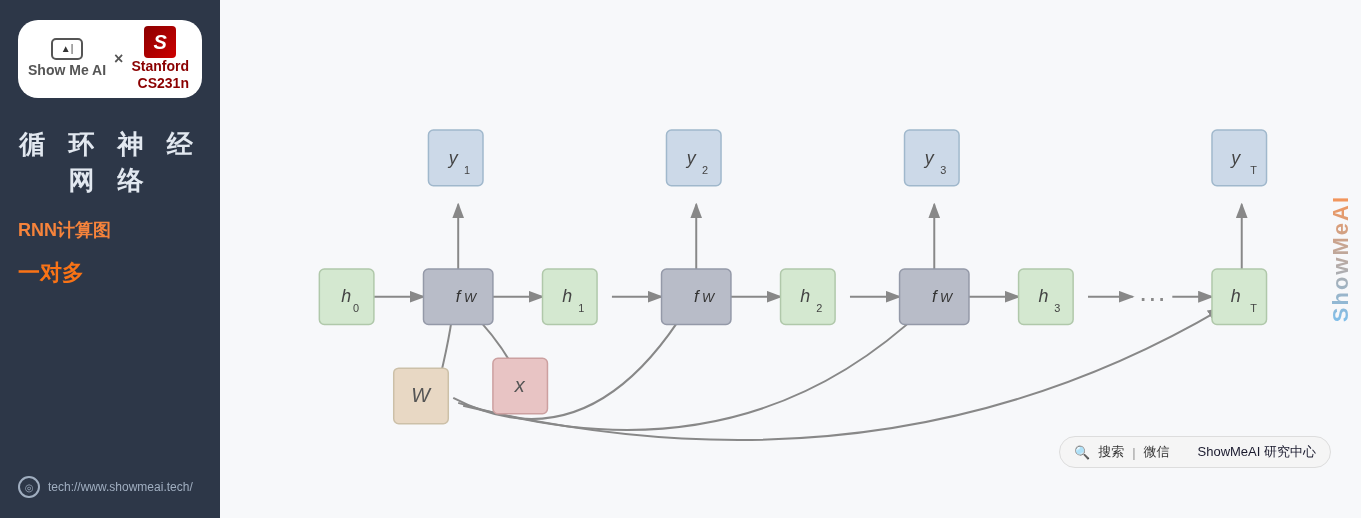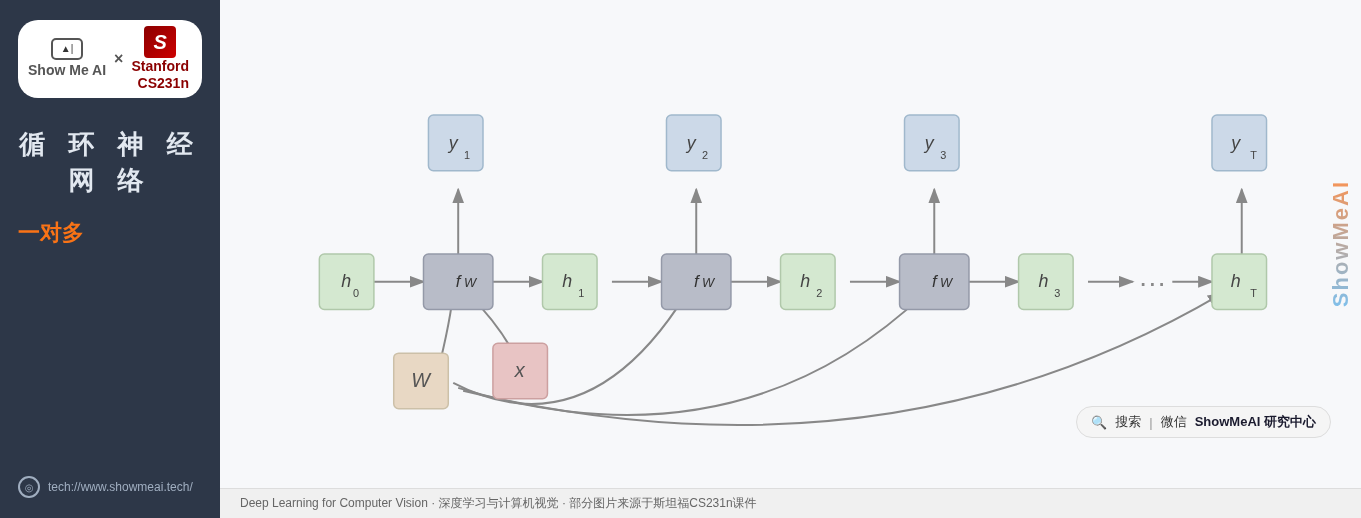--- a/index.html
+++ b/index.html
@@ -177,21 +177,21 @@
       border-radius: 20px;
       padding: 6px 14px;
       display: flex;
       align-items: center;
       gap: 8px;
       font-size: 13px;
       color: #333;
     }
 
     .search-badge .divider { color: #999; }
-    .search-badge .brand { font-weight: bold; color: #1a1a2e; }
+    .search-badge .brand { font-weight: normal; color: #1a1a2e; margin-left: 20px; }
 
     
     .watermark {
       position: absolute;
       right: 0;
       top: 0;
       bottom: 0;
       width: 40px;
       display: flex;
       align-items: center;
@@ -225,20 +225,21 @@
     <div class="stanford-logo">
       <div class="stanford-s">S</div>
       <div class="stanford-text">
         <span>Stanford</span><br>
         <span>CS231n</span>
       </div>
     </div>
   </div>
 
   <div class="main-title">循 环 神 经 网 络</div>
+  <div class="subtitle-rnn">RNN计算图</div>
   <div class="subtitle-one-many">一对多</div>
 
   <div class="website">
     <div class="compass-icon">◎</div>
     <span>tech://www.showmeai.tech/</span>
   </div>
 </div>
 
 <div class="main-content">
   <div class="diagram-area">
@@ -352,16 +353,13 @@
       <span class="brand">ShowMeAI 研究中心</span>
     </div>
 
     
     <div class="watermark">
       <span class="watermark-text">ShowMeAI</span>
     </div>
 
   </div>
 
-  <div class="footer-bar">
-    <span>Deep Learning for Computer Vision · 深度学习与计算机视觉 · 部分图片来源于斯坦福CS231n课件</span>
-  </div>
 </div>
 
 </body></html>

